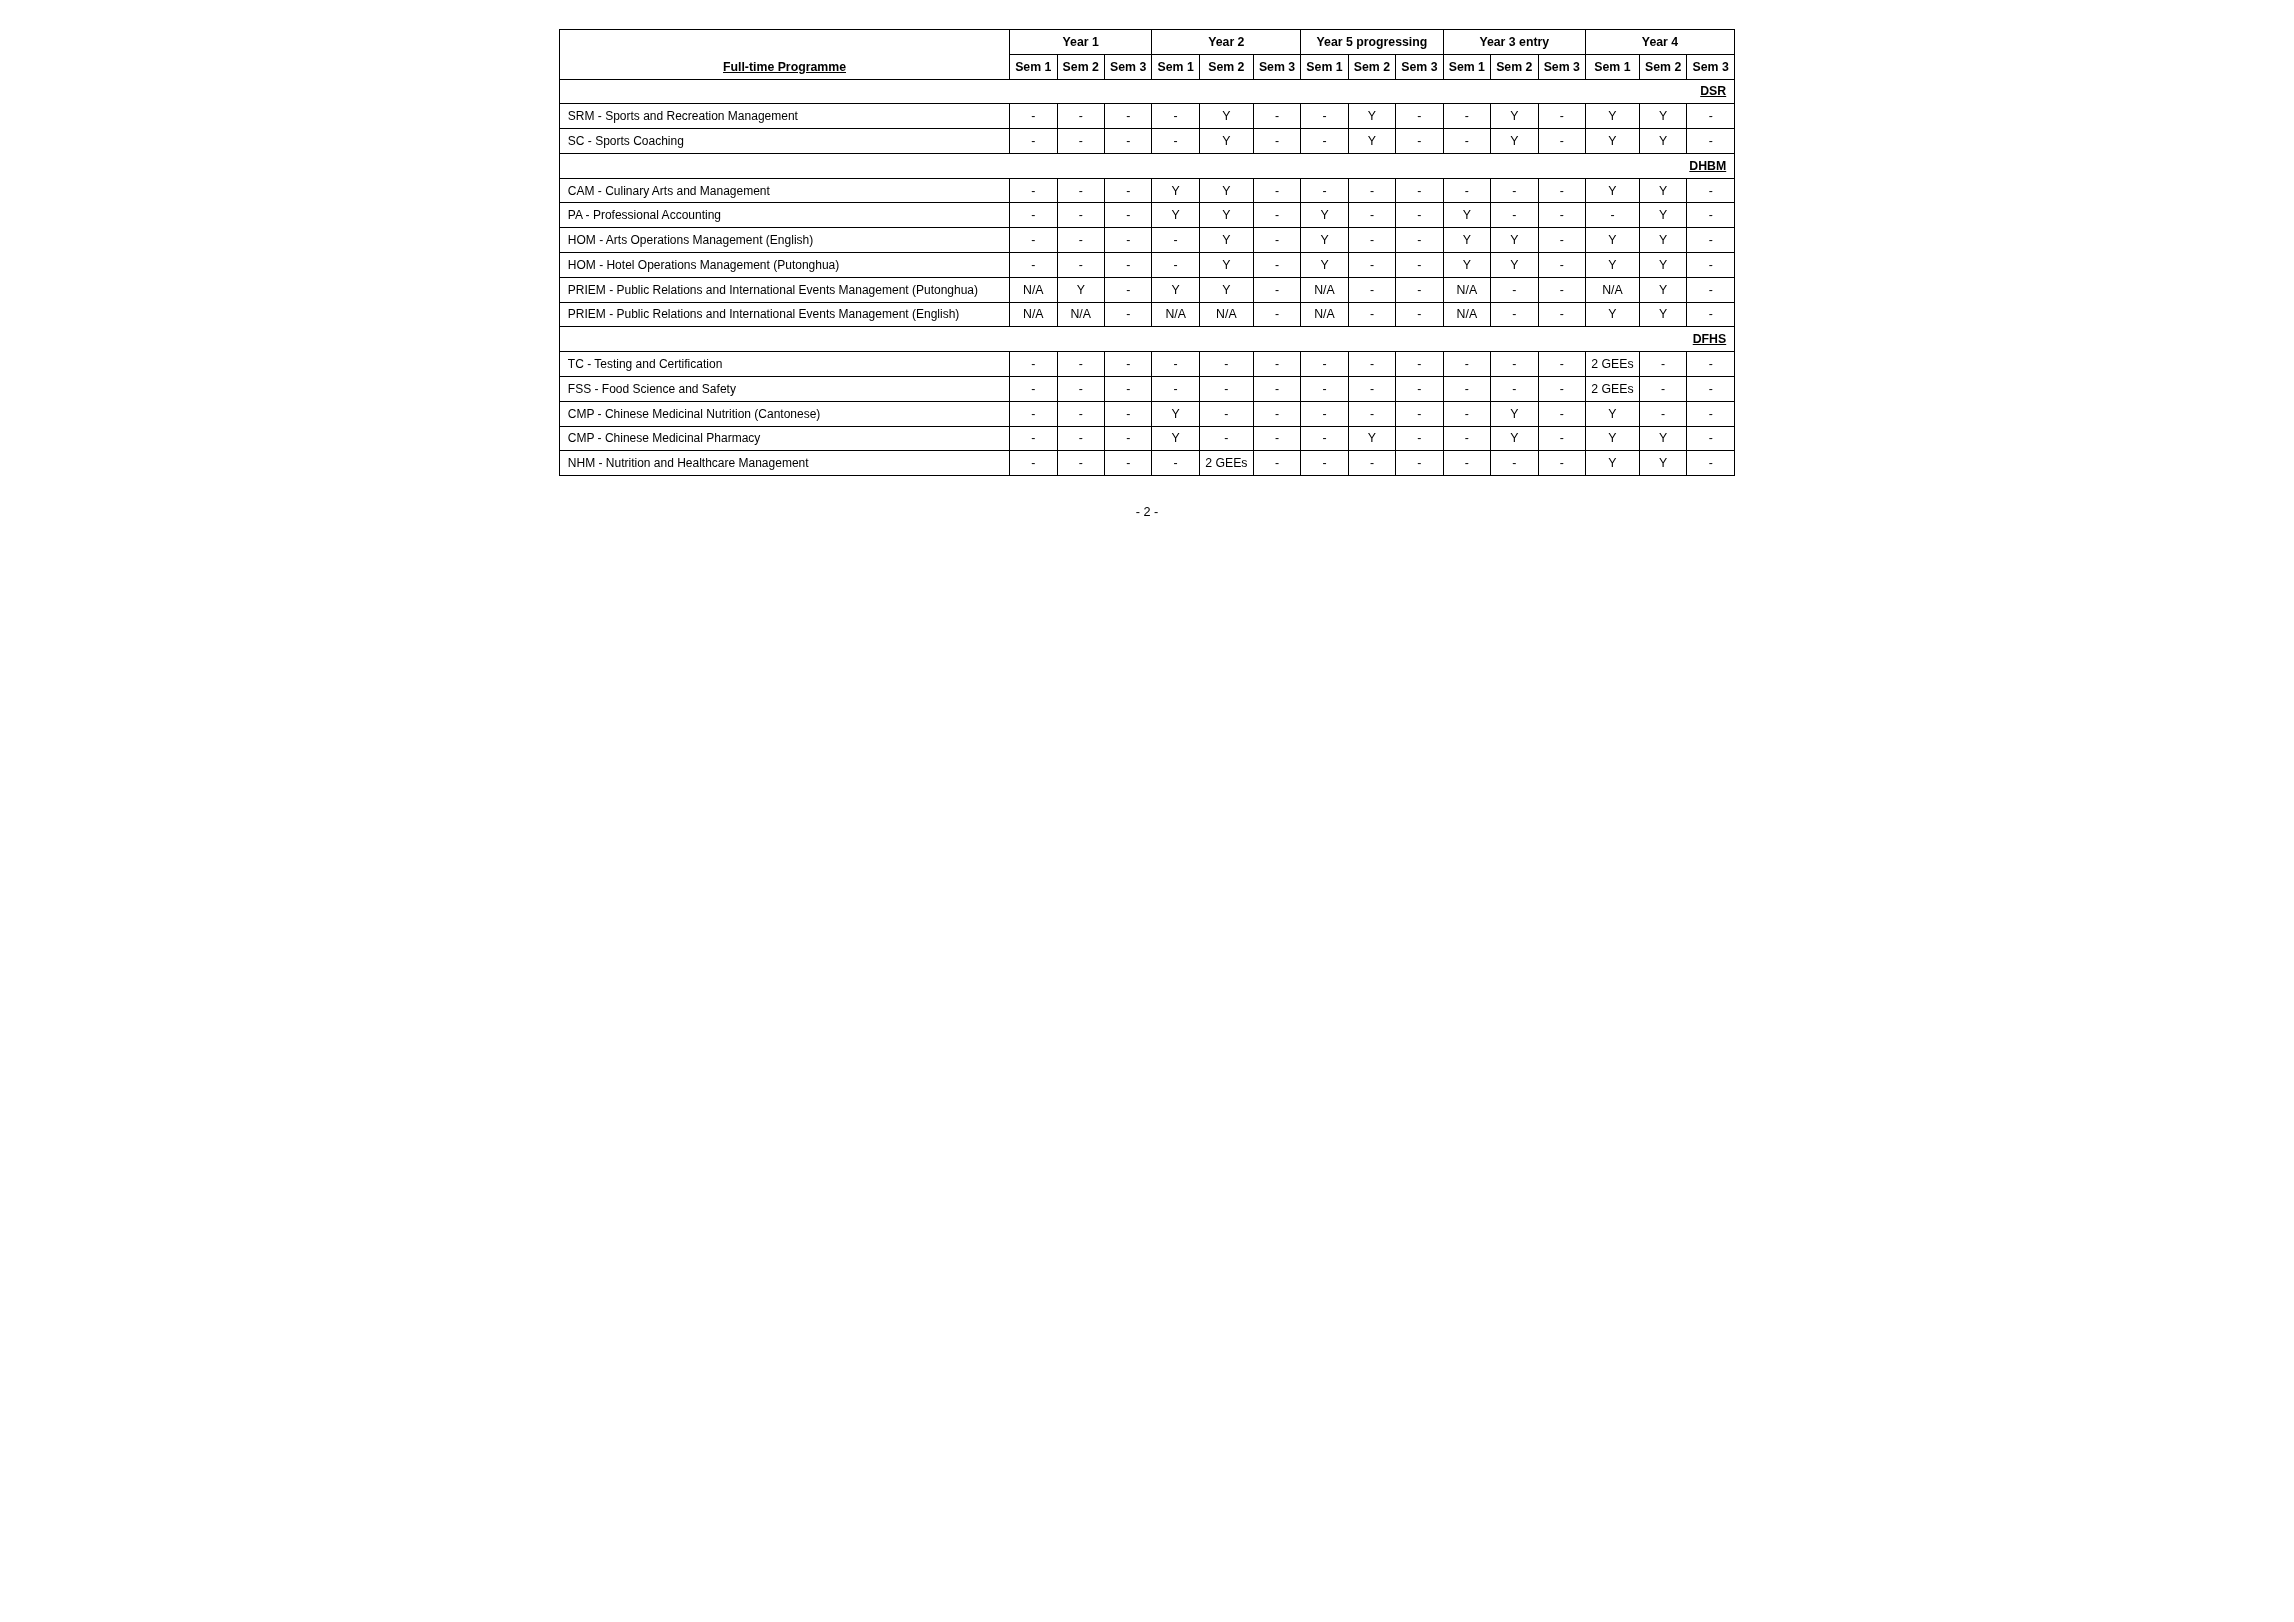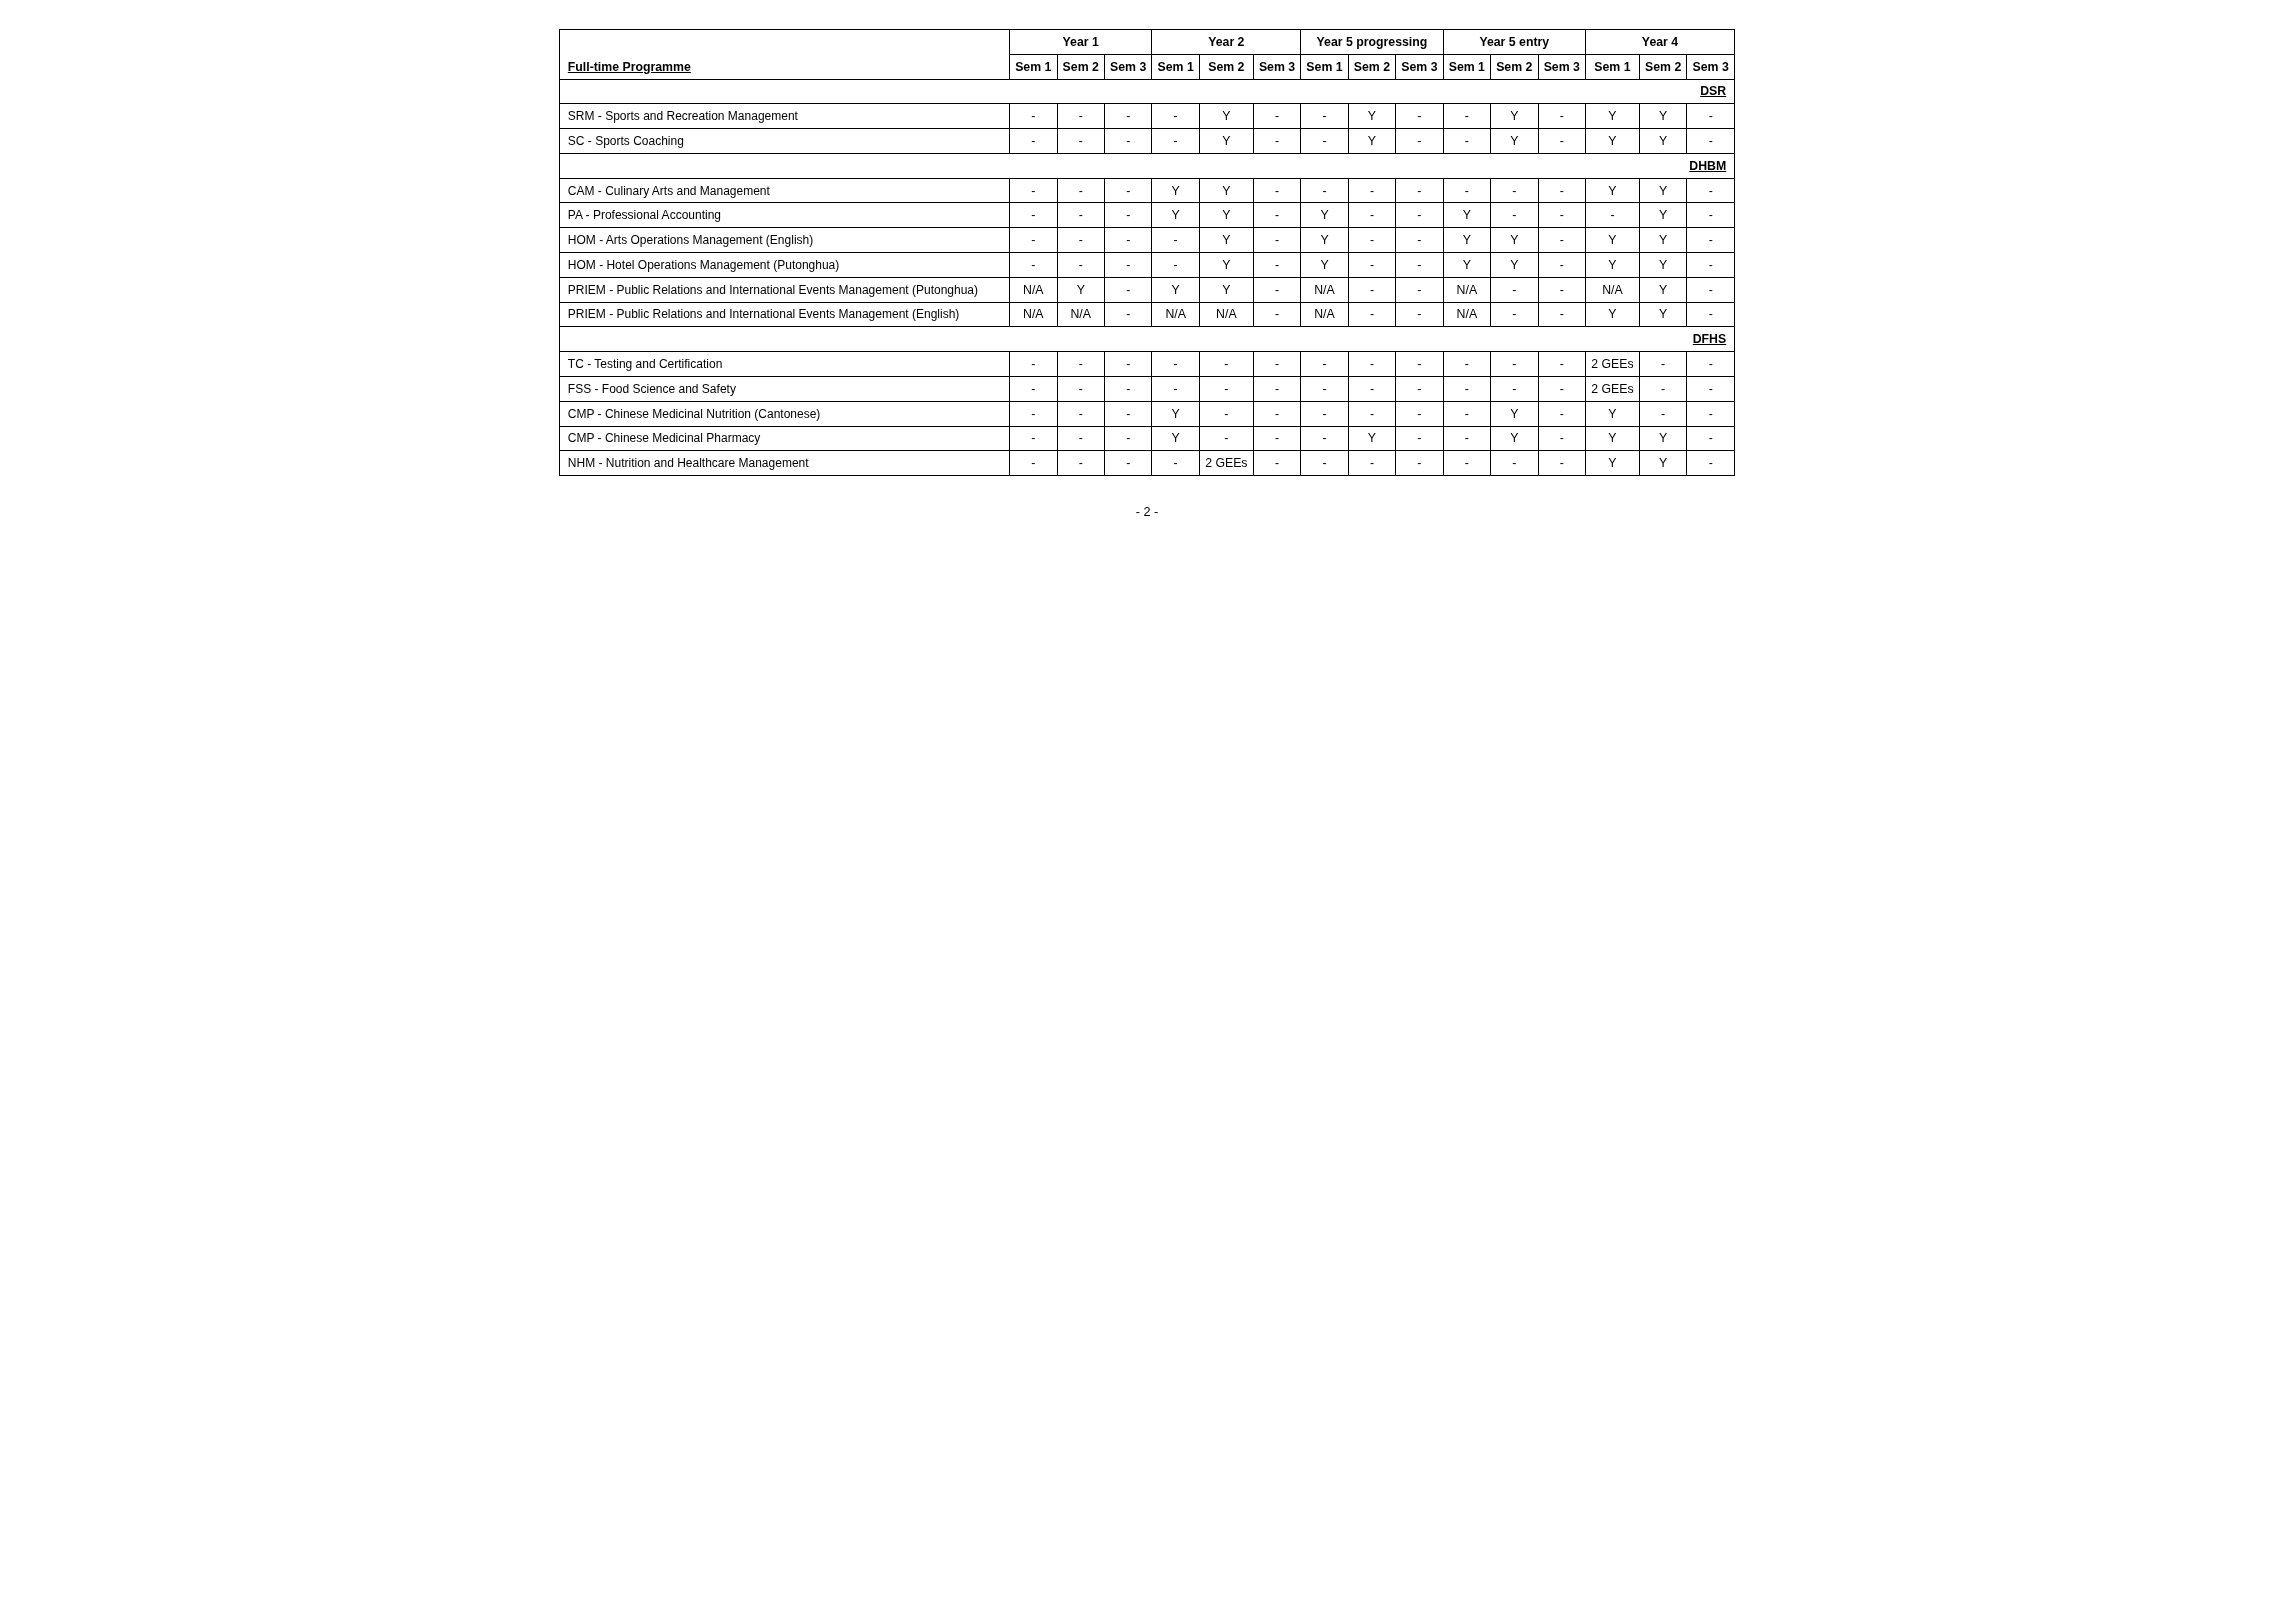--- a/index.html
+++ b/index.html
@@ -38,21 +38,21 @@
     }
     .section-header td {
       text-align: right;
       font-weight: bold;
       text-decoration: underline;
       padding: 4.9px 7.8px;
       border-top: 1.5px solid #000;
       background: #fff;
     }
     .th-programme {
-      text-align: left;
+      text-align: center;
       font-weight: bold;
       text-decoration: underline;
       padding: 4.9px 7.8px;
       vertical-align: bottom;
     }
     .page-num {
       text-align: center;
       margin-top: 29px;
       font-size: 12.7px;
     }
@@ -61,21 +61,21 @@
 <body>
 
 <div class="page-wrapper">
   <table>
     <thead>
       <tr>
         <th class="th-programme" rowspan="2">Full-time Programme</th>
         <th colspan="3">Year 1</th>
         <th colspan="3">Year 2</th>
         <th colspan="3">Year 5 progressing</th>
-        <th colspan="3">Year 5 entry</th>
+        <th colspan="3">Year 3 entry</th>
         <th colspan="3">Year 4</th>
       </tr>
       <tr>
 
         <th>Sem 1</th>
         <th>Sem 2</th>
         <th>Sem 3</th>
         <th>Sem 1</th>
         <th>Sem 2</th>
         <th>Sem 3</th>

